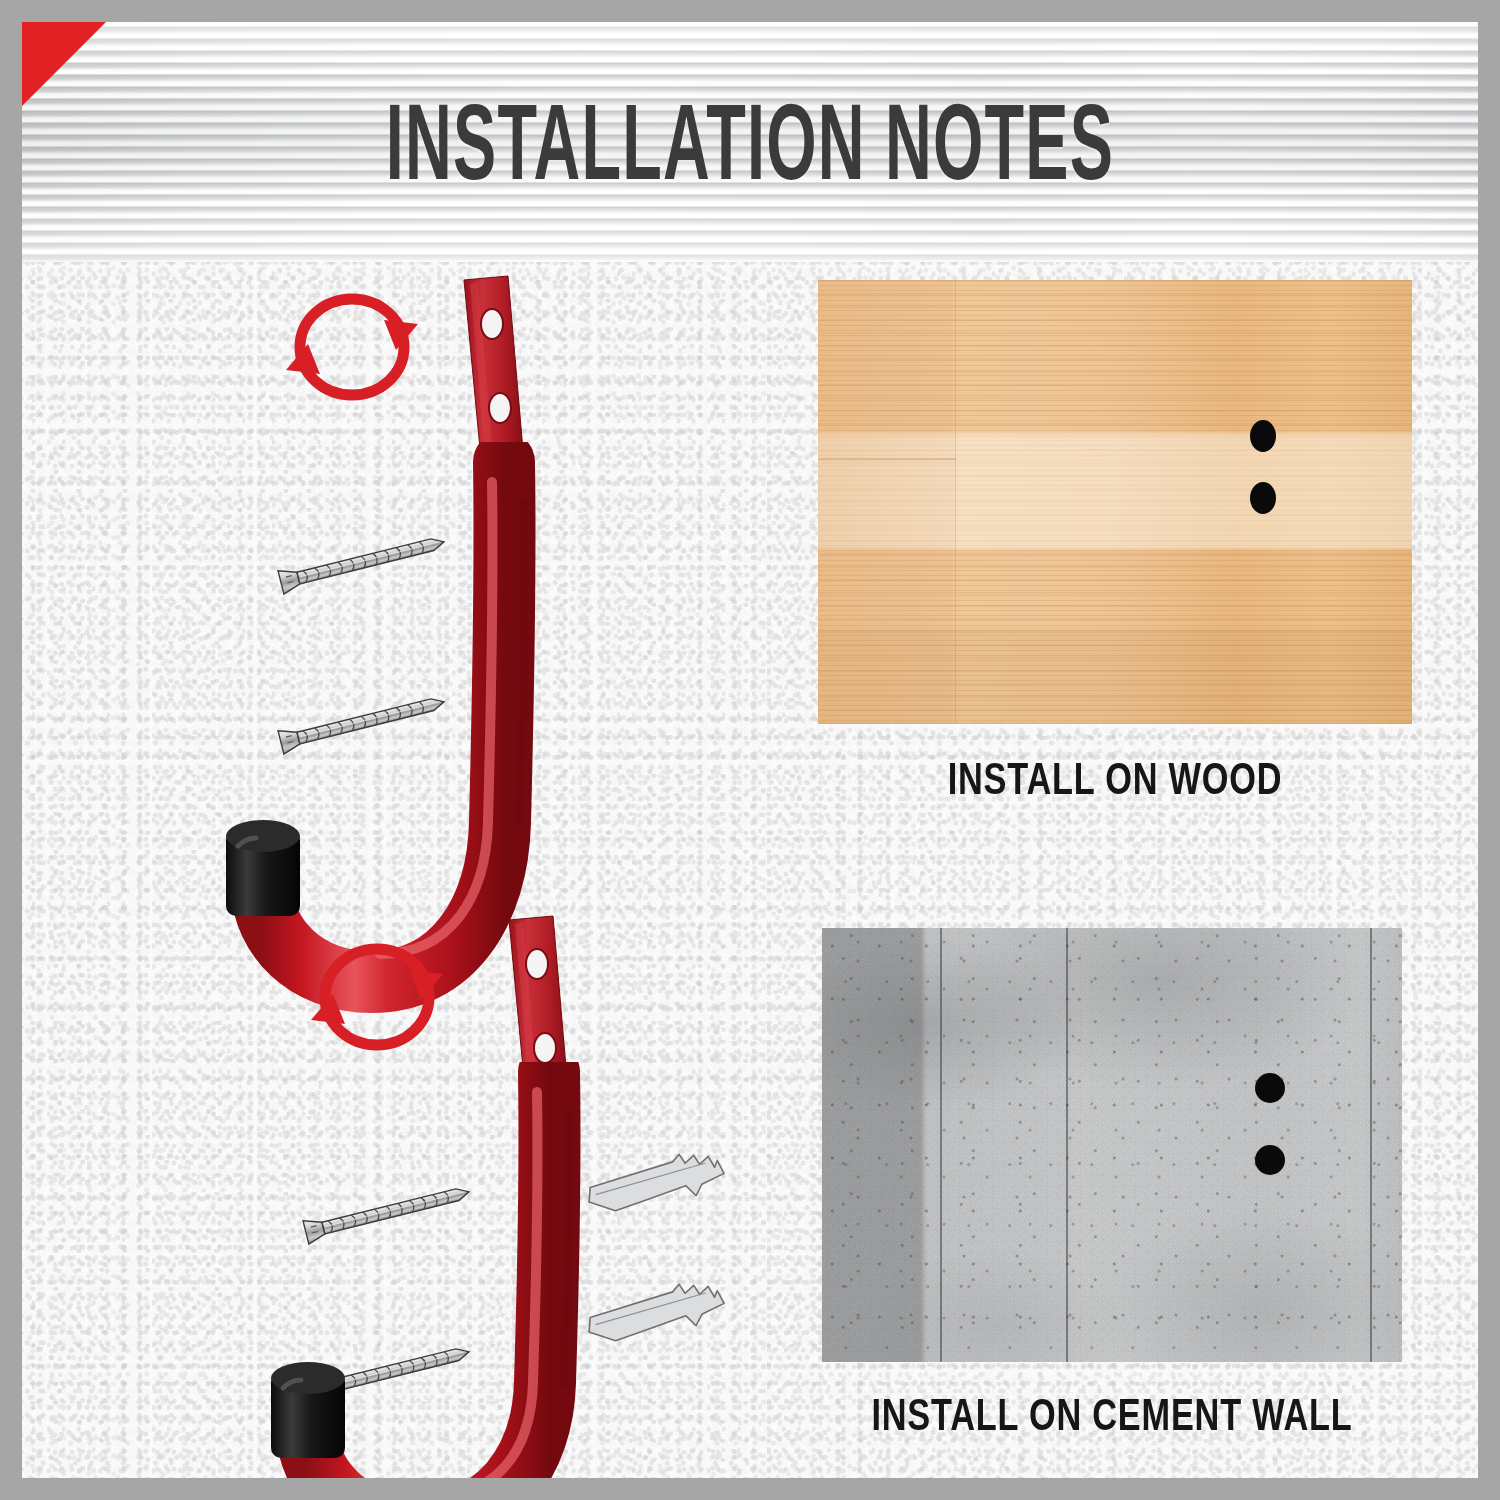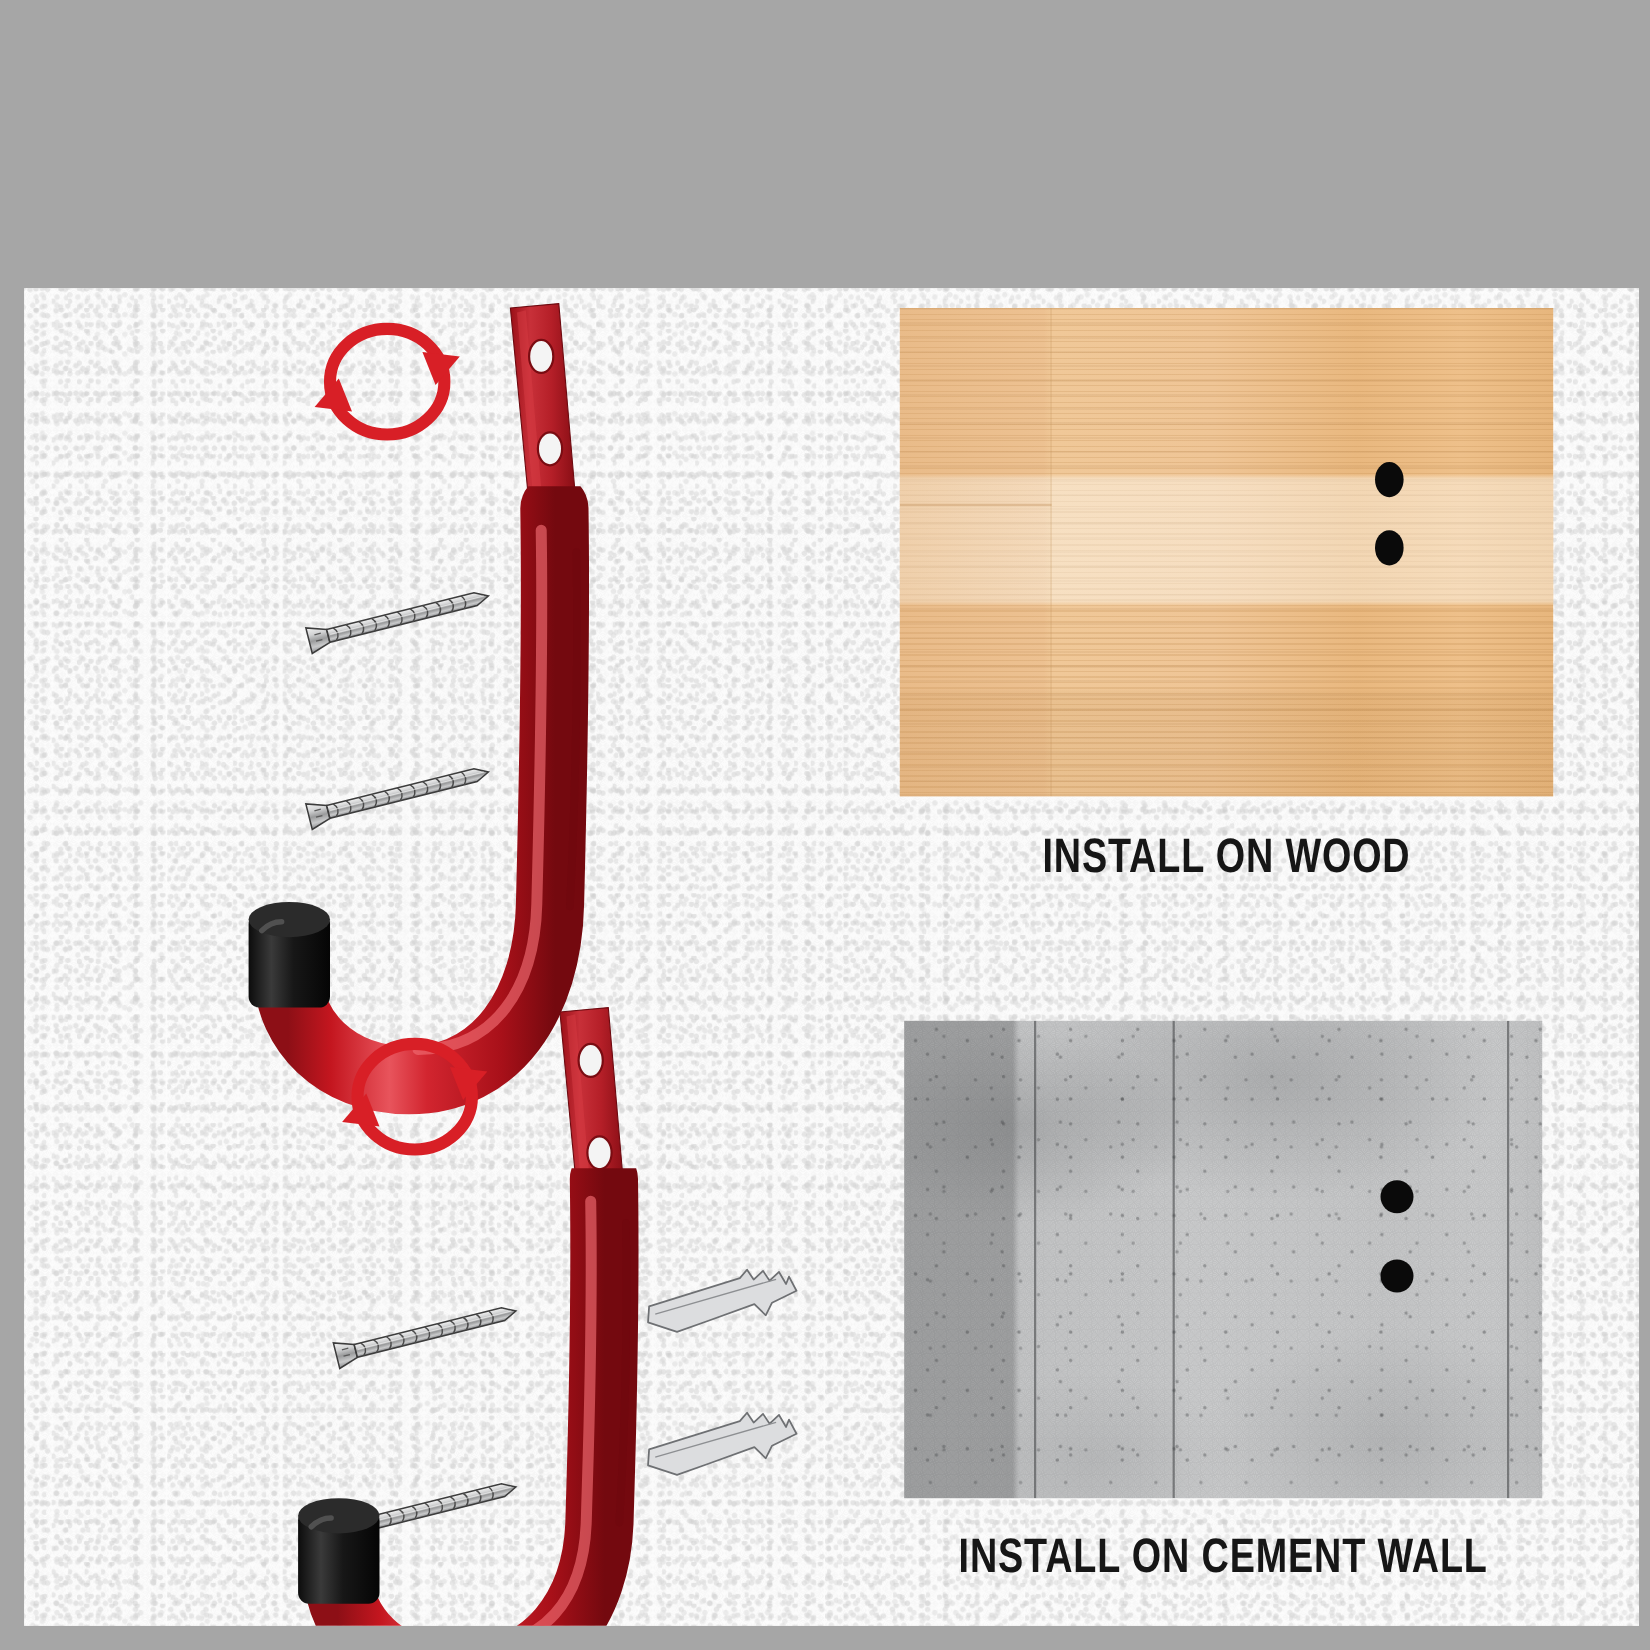--- a/index.html
+++ b/index.html
@@ -56,21 +56,20 @@
     transform:translateY(-50%) scaleX(0.60);
     white-space:nowrap;
     text-shadow:0 2px 2px rgba(255,255,255,0.55);
   }
 
   
   .wall{
     position:absolute;left:22px;top:262px;width:1456px;height:1216px;
     overflow:hidden;
     background:#fbfbfb;
-    padding-left:12px;
   }
   .wall-texture{
     position:absolute;inset:-20px;
     opacity:0.85;
     background-color:#fcfcfc;
     background-image:
       radial-gradient(circle at 12% 18%, rgba(208,208,208,0.55) 0 2px, transparent 3px),
       radial-gradient(circle at 34% 8%,  rgba(196,196,196,0.5) 0 2px, transparent 3px),
       radial-gradient(circle at 62% 22%, rgba(212,212,212,0.5) 0 2px, transparent 3px),
       radial-gradient(circle at 84% 12%, rgba(200,200,200,0.5) 0 2px, transparent 3px),
@@ -159,20 +158,25 @@
   }
 
   
   .art{position:absolute;}
 </style>
 </head>
 <body>
 
 <div id="poster">
 
+  <div class="header">
+    <div class="header-sheen"></div>
+    <div class="corner-flag"></div>
+    <div class="header-title">INSTALLATION NOTES</div>
+  </div>
 
   <div class="wall">
     <div class="wall-texture"></div>
 
     <div class="panel wood">
       <div class="wood-seam"></div>
       <div class="wood-seam2"></div>
       <div class="drill-hole" style="left:432px;top:140px;width:26px;height:32px;"></div>
       <div class="drill-hole" style="left:432px;top:202px;width:26px;height:32px;"></div>
     </div>

